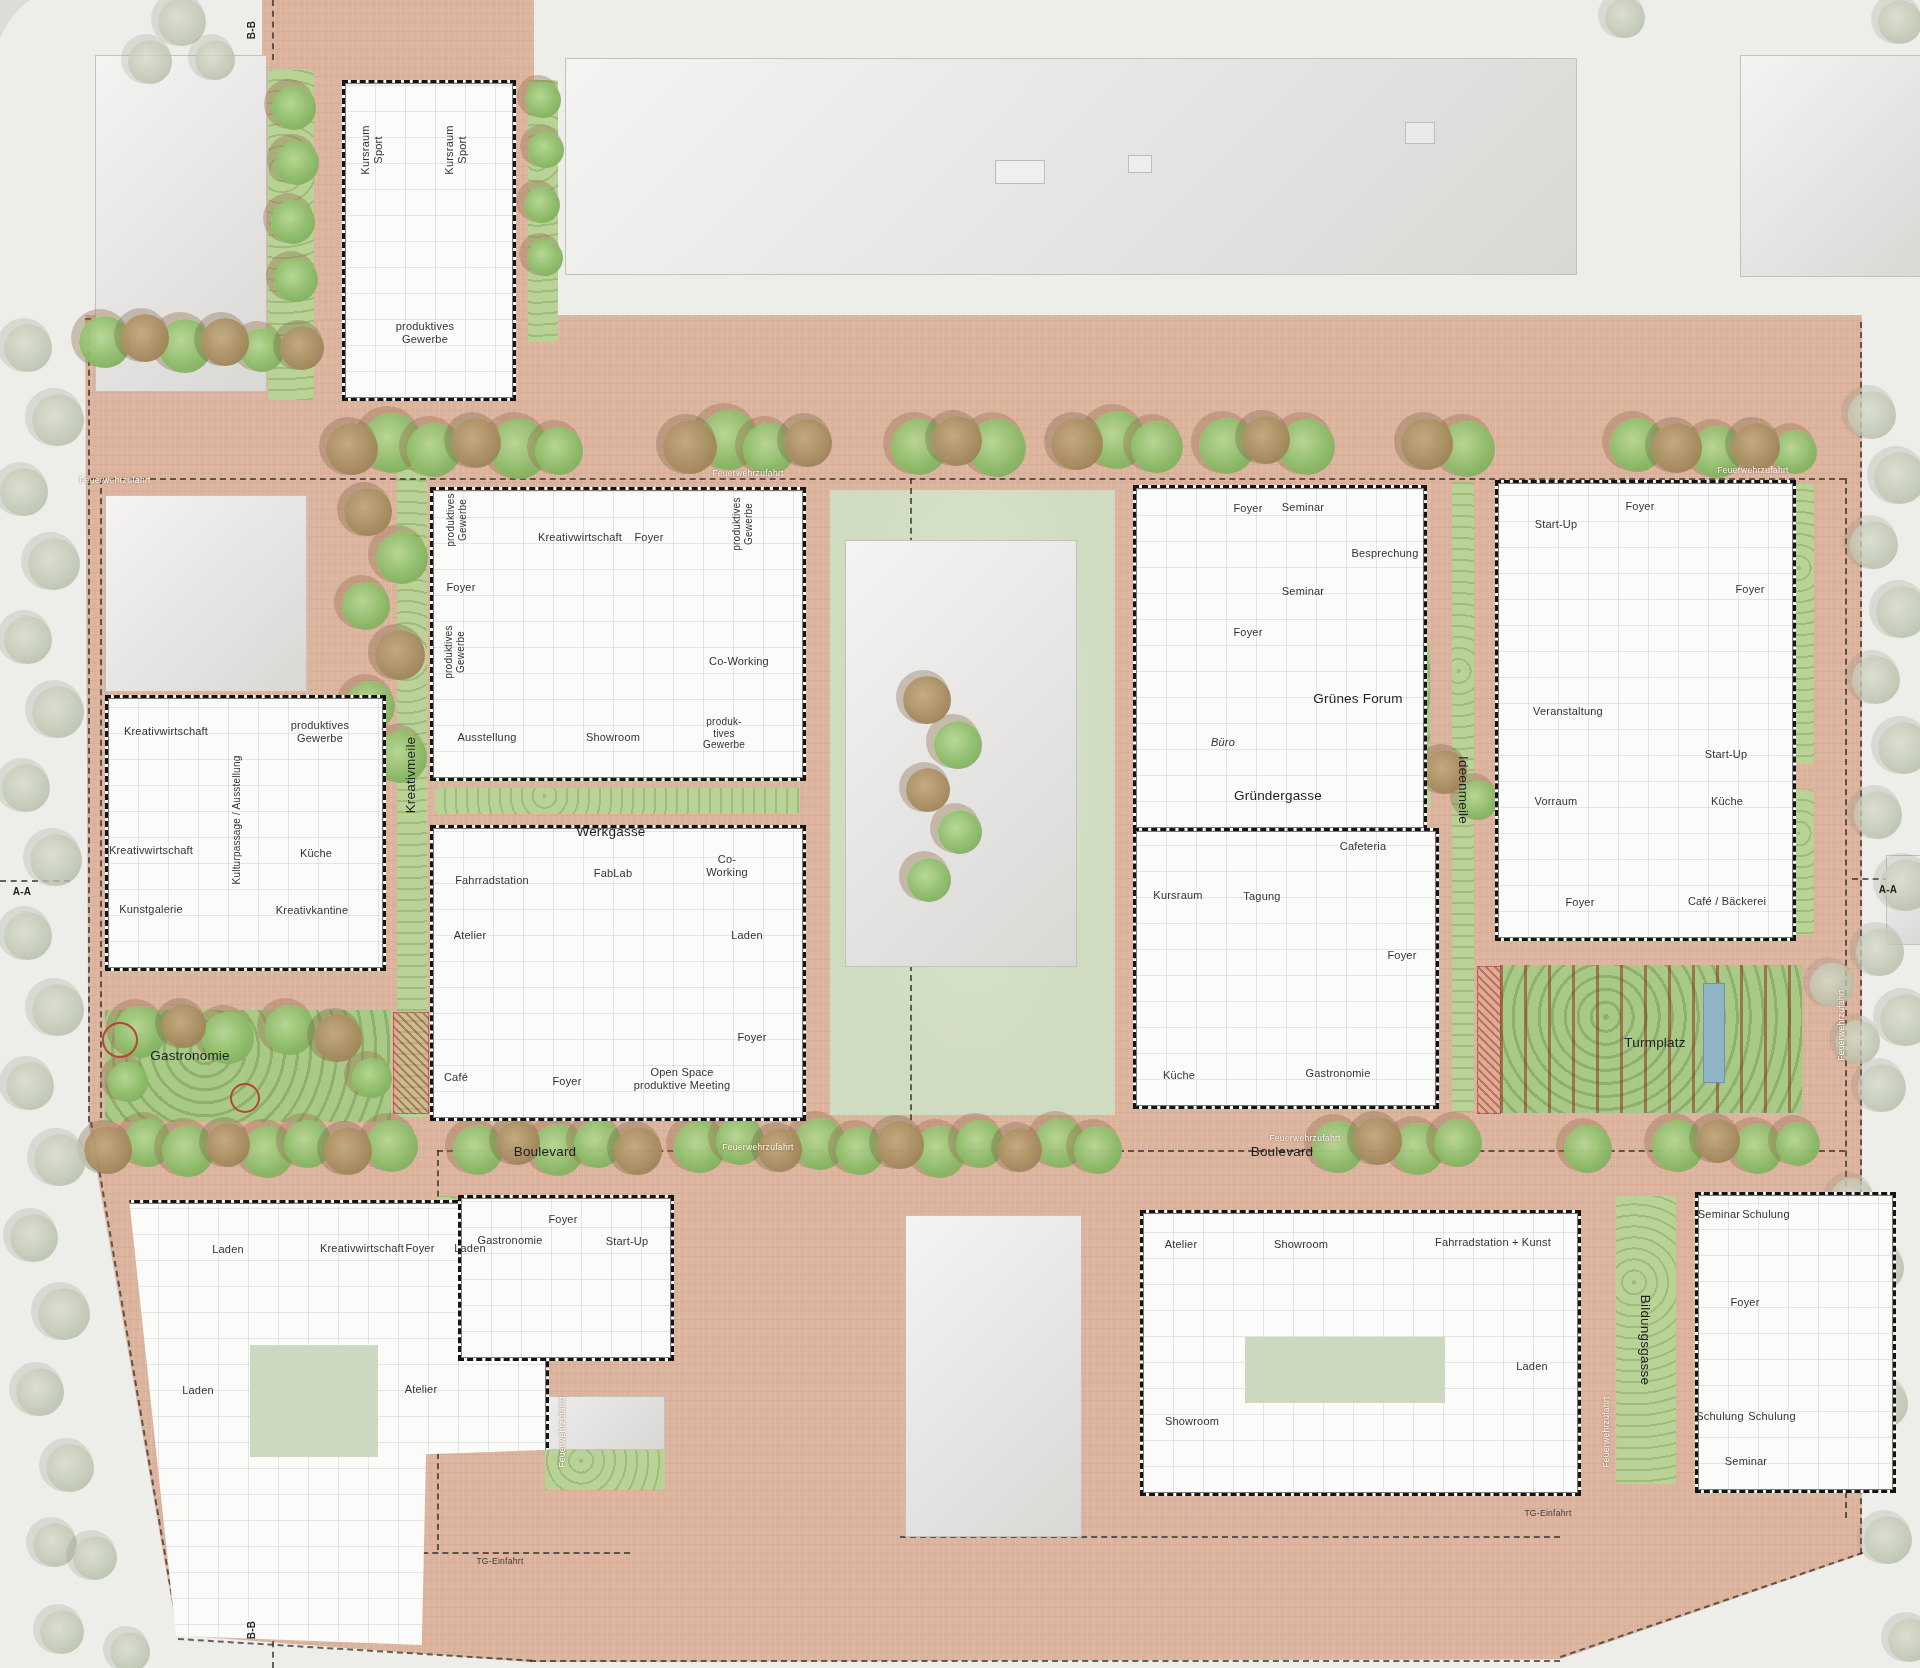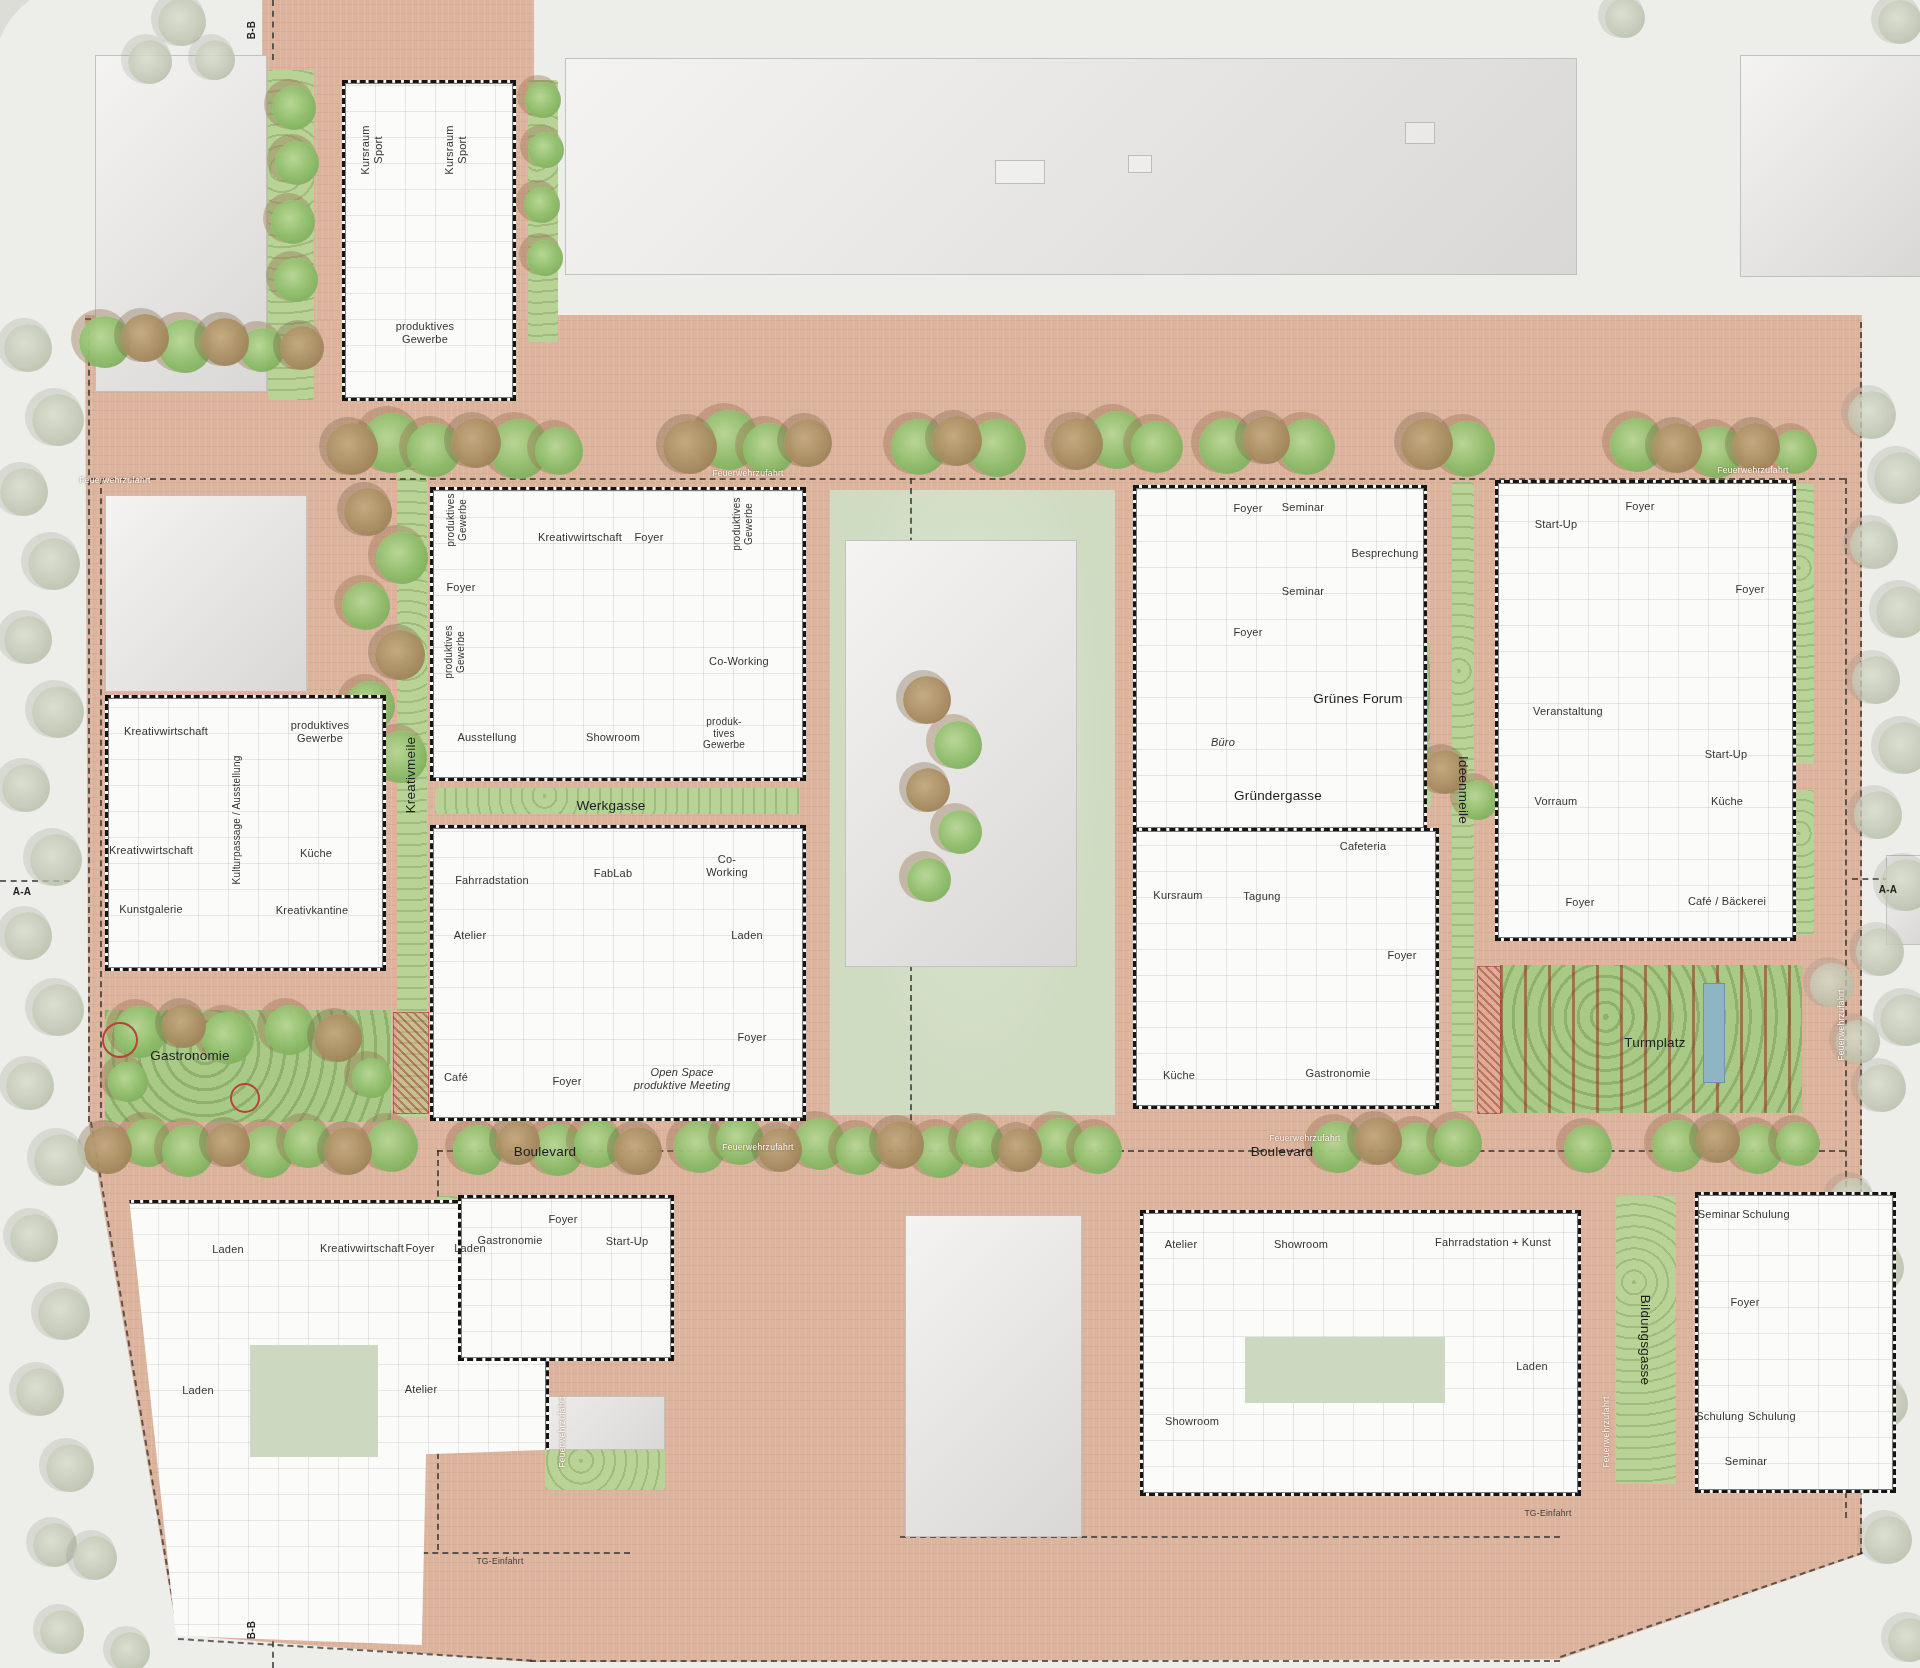--- a/index.html
+++ b/index.html
@@ -303,21 +303,21 @@
 tives
 Gewerbe</div>
       <div class="abs lbl " style="left: 492px; top: 880px; transform: translate(-50%, -50%);">Fahrradstation</div>
       <div class="abs lbl " style="left: 613px; top: 873px; transform: translate(-50%, -50%);">FabLab</div>
       <div class="abs lbl " style="left: 727px; top: 866px; transform: translate(-50%, -50%);">Co-
 Working</div>
       <div class="abs lbl " style="left: 470px; top: 935px; transform: translate(-50%, -50%);">Atelier</div>
       <div class="abs lbl " style="left: 747px; top: 935px; transform: translate(-50%, -50%);">Laden</div>
       <div class="abs lbl " style="left: 456px; top: 1077px; transform: translate(-50%, -50%);">Café</div>
       <div class="abs lbl " style="left: 567px; top: 1081px; transform: translate(-50%, -50%);">Foyer</div>
-      <div class="abs lbl " style="left: 682px; top: 1079px; transform: translate(-50%, -50%); font-style: italic;">Open Space
+      <div class="abs lbl " style="left: 682px; top: 1079px; transform: translate(-50%, -50%);">Open Space
 produktive Meeting</div>
       <div class="abs lbl " style="left: 752px; top: 1037px; transform: translate(-50%, -50%);">Foyer</div>
       <div class="abs lbl " style="left: 1248px; top: 508px; transform: translate(-50%, -50%);">Foyer</div>
       <div class="abs lbl " style="left: 1303px; top: 507px; transform: translate(-50%, -50%);">Seminar</div>
       <div class="abs lbl " style="left: 1385px; top: 553px; transform: translate(-50%, -50%);">Besprechung</div>
       <div class="abs lbl " style="left: 1303px; top: 591px; transform: translate(-50%, -50%);">Seminar</div>
       <div class="abs lbl " style="left: 1248px; top: 632px; transform: translate(-50%, -50%);">Foyer</div>
       <div class="abs lbl " style="left: 1223px; top: 742px; transform: translate(-50%, -50%); font-style: italic;">Büro</div>
       <div class="abs lbl " style="left: 1178px; top: 895px; transform: translate(-50%, -50%);">Kursraum</div>
       <div class="abs lbl " style="left: 1262px; top: 896px; transform: translate(-50%, -50%);">Tagung</div>
@@ -348,21 +348,21 @@
       <div class="abs lbl " style="left: 228px; top: 1249px; transform: translate(-50%, -50%);">Laden</div>
       <div class="abs lbl " style="left: 362px; top: 1248px; transform: translate(-50%, -50%);">Kreativwirtschaft</div>
       <div class="abs lbl " style="left: 420px; top: 1248px; transform: translate(-50%, -50%);">Foyer</div>
       <div class="abs lbl " style="left: 470px; top: 1248px; transform: translate(-50%, -50%);">Laden</div>
       <div class="abs lbl " style="left: 198px; top: 1390px; transform: translate(-50%, -50%);">Laden</div>
       <div class="abs lbl " style="left: 421px; top: 1389px; transform: translate(-50%, -50%);">Atelier</div>
       <div class="abs lbl " style="left: 510px; top: 1240px; transform: translate(-50%, -50%);">Gastronomie</div>
       <div class="abs lbl " style="left: 563px; top: 1219px; transform: translate(-50%, -50%);">Foyer</div>
       <div class="abs lbl " style="left: 627px; top: 1241px; transform: translate(-50%, -50%);">Start-Up</div>
       <div class="abs lbl street" style="left: 411px; top: 775px; transform: translate(-50%, -50%) rotate(-90deg);">Kreativmeile</div>
-      <div class="abs lbl street" style="left: 611px; top: 806px; transform: translate(-50%, -50%);">Werkgasse</div>
+      <div class="abs lbl street" style="left: 611px; top: 832px; transform: translate(-50%, -50%);">Werkgasse</div>
       <div class="abs lbl street" style="left: 1278px; top: 796px; transform: translate(-50%, -50%);">Gründergasse</div>
       <div class="abs lbl street" style="left: 1463px; top: 790px; transform: translate(-50%, -50%) rotate(90deg);">Ideenmeile</div>
       <div class="abs lbl street" style="left: 1645px; top: 1340px; transform: translate(-50%, -50%) rotate(90deg);">Bildungsgasse</div>
       <div class="abs lbl street" style="left: 545px; top: 1152px; transform: translate(-50%, -50%);">Boulevard</div>
       <div class="abs lbl street" style="left: 1282px; top: 1152px; transform: translate(-50%, -50%);">Boulevard</div>
       <div class="abs lbl plaza" style="left: 190px; top: 1056px; transform: translate(-50%, -50%);">Gastronomie</div>
       <div class="abs lbl plaza" style="left: 1655px; top: 1043px; transform: translate(-50%, -50%);">Turmplatz</div>
       <div class="abs lbl plaza" style="left: 1358px; top: 699px; transform: translate(-50%, -50%);">Grünes Forum</div>
       <div class="abs lbl access" style="left: 115px; top: 481px; transform: translate(-50%, -50%);">Feuerwehrzufahrt</div>
       <div class="abs lbl access" style="left: 748px; top: 474px; transform: translate(-50%, -50%);">Feuerwehrzufahrt</div>

